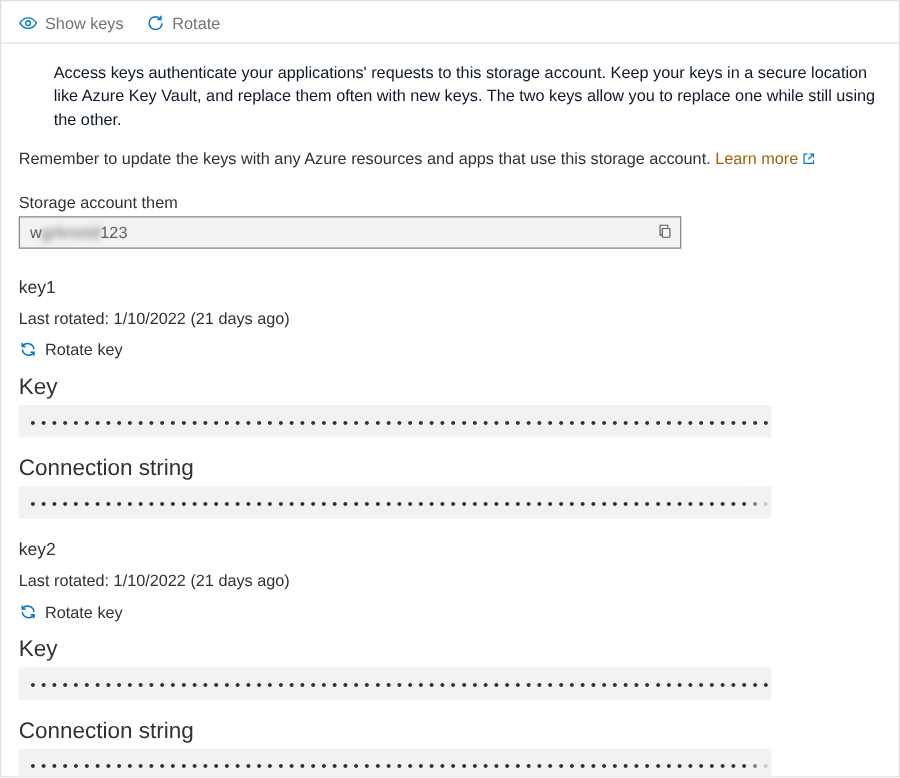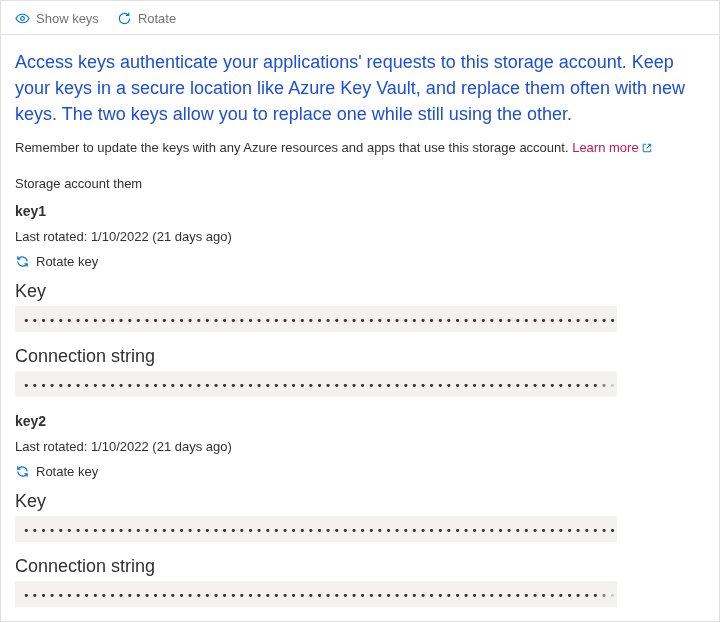--- a/index.html
+++ b/index.html
@@ -28,33 +28,34 @@
       gap: 6px;
       color: #737373;
       cursor: pointer;
       font-size: 13px;
     }
     .toolbar-item .icon { color: #0078d4; display:inline-flex; }
     .content {
       padding: 14px 14px 0;
     }
     .desc {
-      font-size: 18px;
+      font-size: 13px;
       line-height: 1.45;
-      color: #1d4ed8;
+      color: #0f172a;
       margin-bottom: 12px;
+      margin-left: 28px;
     }
     .desc2 {
       font-size: 13px;
       line-height: 1.45;
       color: #323130;
       margin-bottom: 18px;
     }
     .link {
-      color: #be185d;
+      color: #a16207;
       text-decoration: none;
       cursor: pointer;
     }
     .ext-icon {
       color: #0078d4;
       display: inline-flex;
       vertical-align: -2px;
       margin-left: 2px;
     }
     .label {
@@ -88,21 +89,21 @@
       display: flex;
       align-items: center;
       justify-content: center;
       cursor: pointer;
       color: #605e5c;
     }
     .key-section {
       margin-bottom: 16px;
     }
     .key-title {
-      font-weight: 700;
+      font-weight: 400;
       font-size: 14px;
       margin-bottom: 10px;
       margin-top: 12px;
     }
     .last-rotated {
       font-size: 13px;
       margin-bottom: 10px;
     }
     .rotate-row {
       display: inline-flex;
@@ -171,20 +172,31 @@
       <span>Remember to update the keys with any Azure resources and apps that use this storage account. </span><a class="link"><span>Learn more</span></a><span class="ext-icon">
           <svg width="12" height="12" viewBox="0 0 16 16" fill="none" stroke="currentColor" stroke-width="1.3">
             <path d="M6.5 3H3v10h10V9.5"></path>
             <path d="M9 3h4v4"></path>
             <path d="M13 3L7.5 8.5"></path>
           </svg>
         </span>
     </p>
 
     <div class="label">Storage account them</div>
+    <div class="input-wrap">
+      <div class="input"><span>w</span><span class="blur">grknotd</span><span>123</span></div>
+      <div class="copy-btn">
+        <span>
+          <svg width="14" height="14" viewBox="0 0 16 16" fill="none" stroke="currentColor" stroke-width="1.1">
+            <rect x="5.5" y="5.5" width="7" height="8" rx="0.5"></rect>
+            <path d="M5.5 11.5h-2v-9h7v2"></path>
+          </svg>
+        </span>
+      </div>
+    </div>
 
     <div class="key-section">
       <div class="key-title">key1</div>
       <div class="last-rotated">Last rotated: 1/10/2022 (21 days ago)</div>
       <div class="rotate-row">
         <span class="icon">
           <svg width="15" height="15" viewBox="0 0 16 16" fill="none" stroke="currentColor" stroke-width="1.3">
             <path d="M3 5.5A5.5 5.5 0 0 1 13 8"></path>
             <path d="M13 10.5A5.5 5.5 0 0 1 3 8"></path>
             <path d="M3 2.5v3h3"></path>

